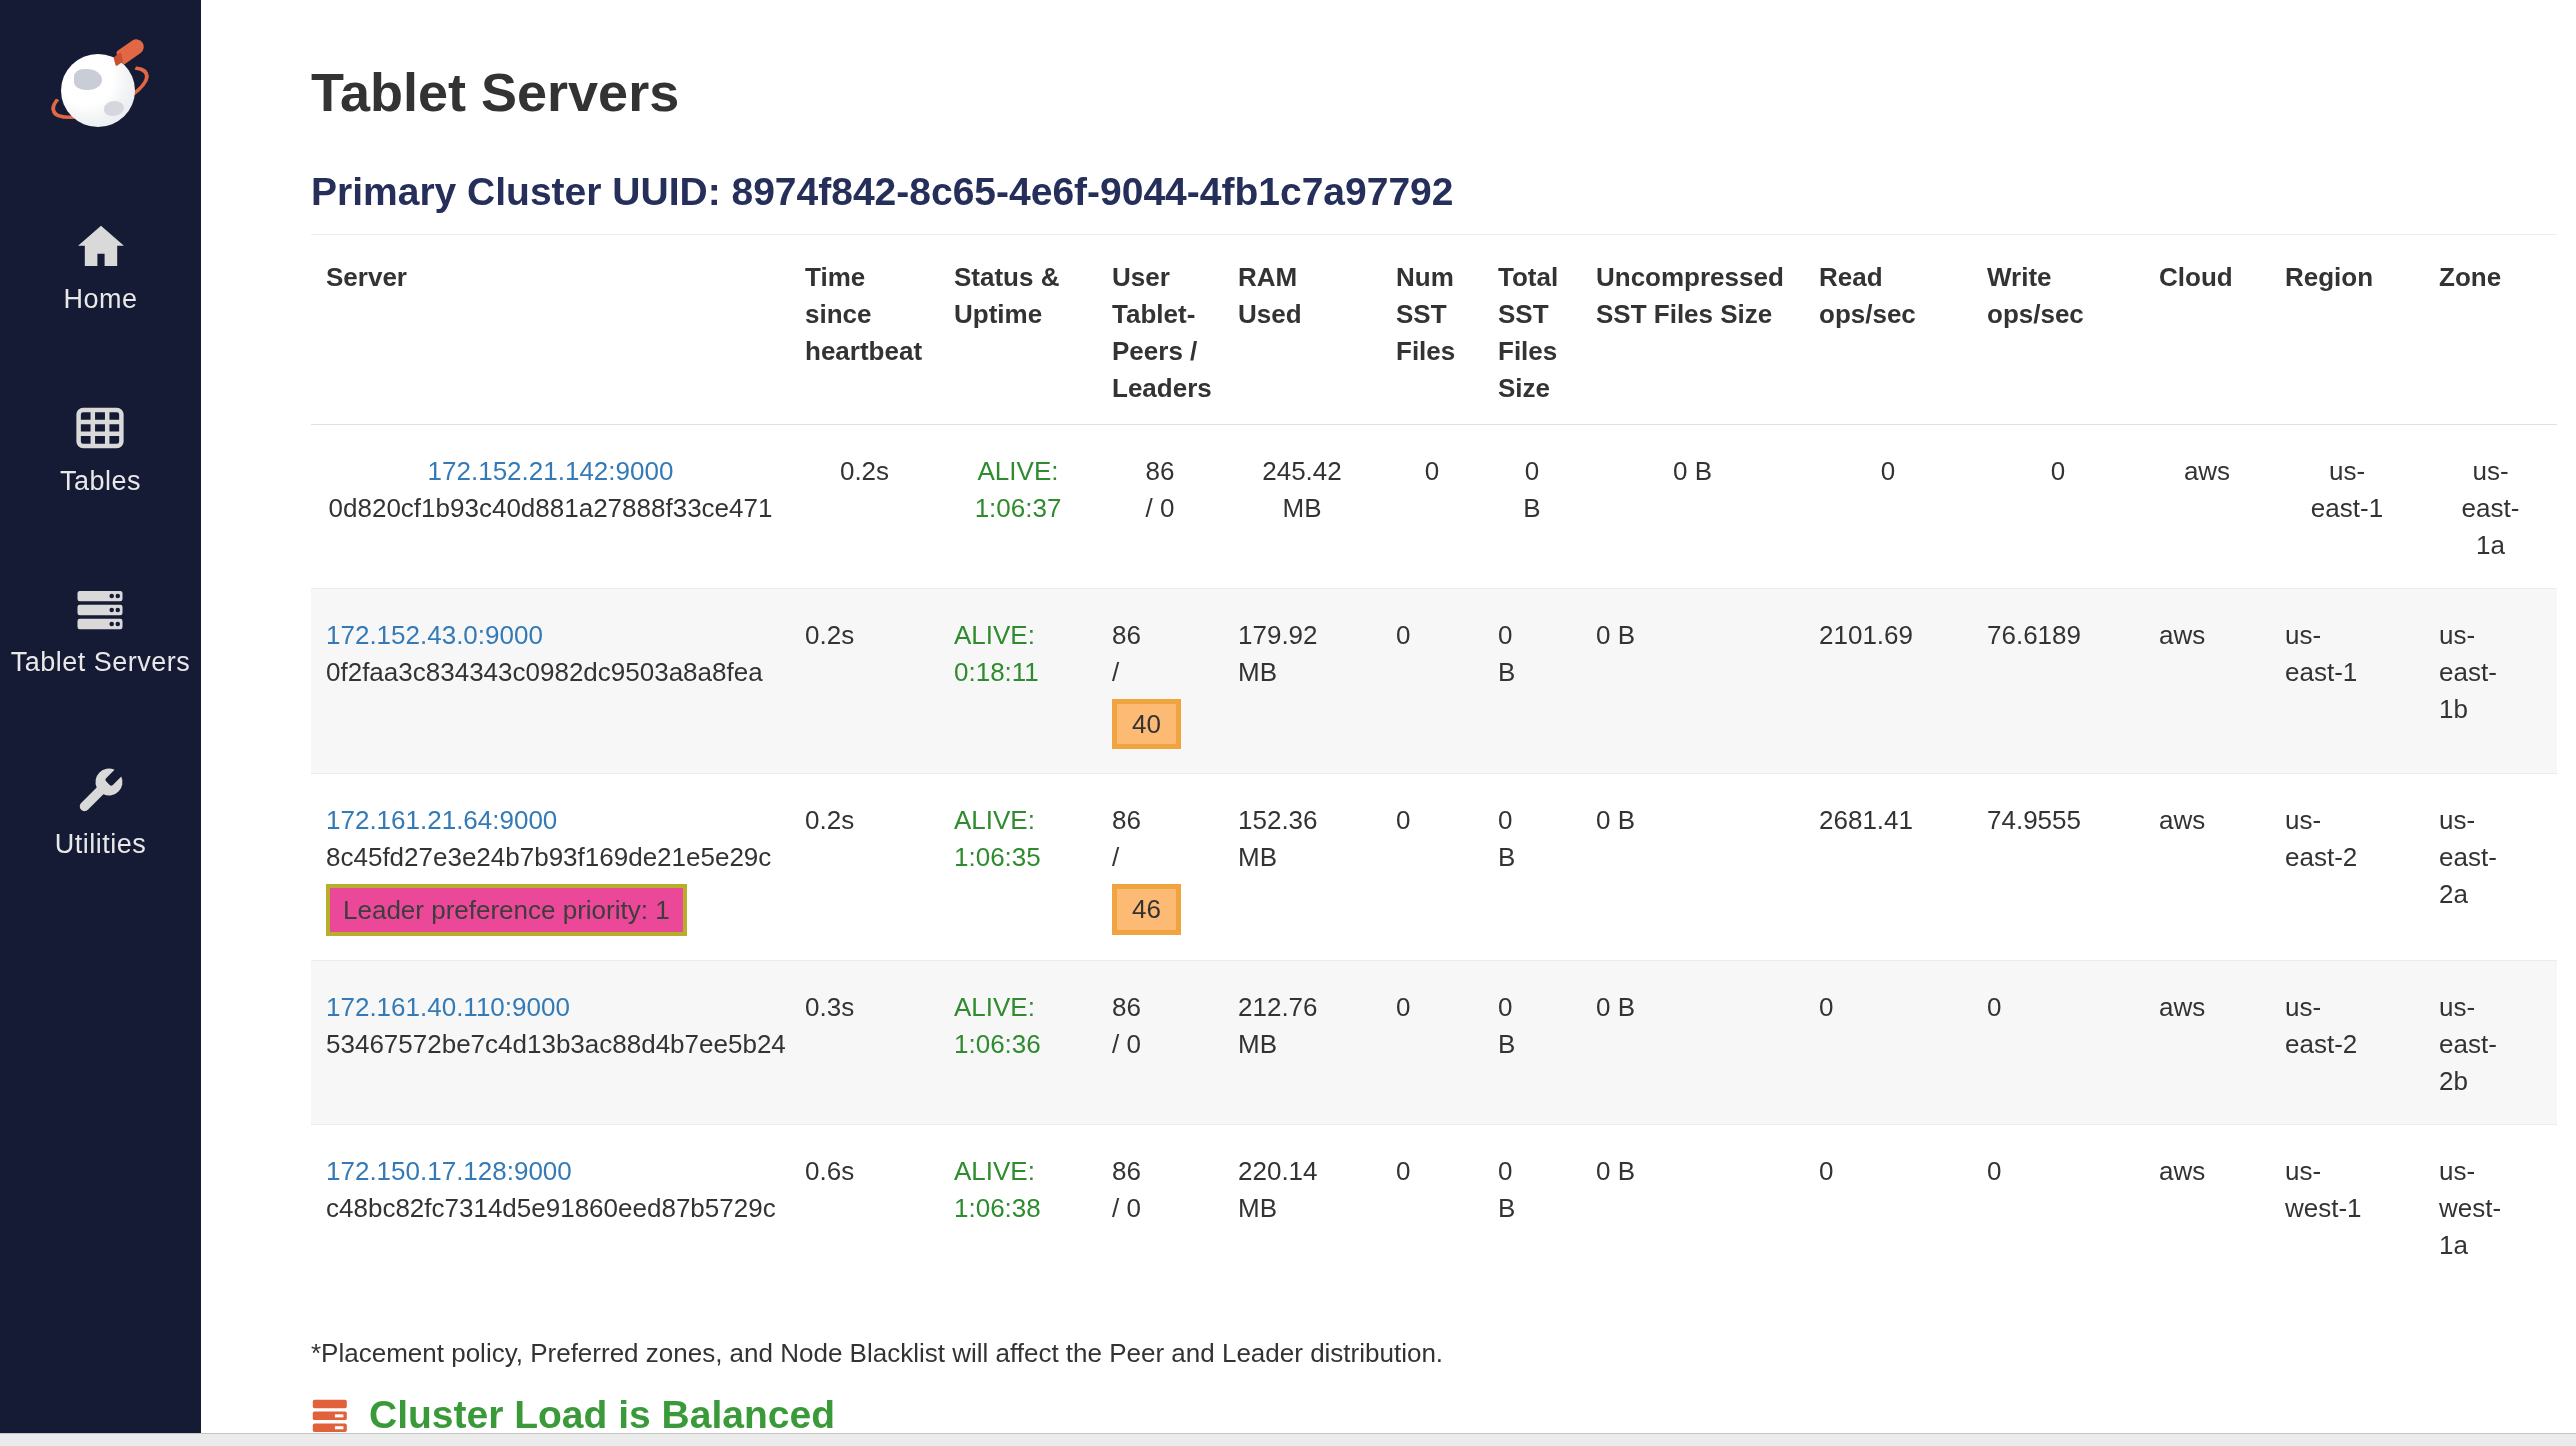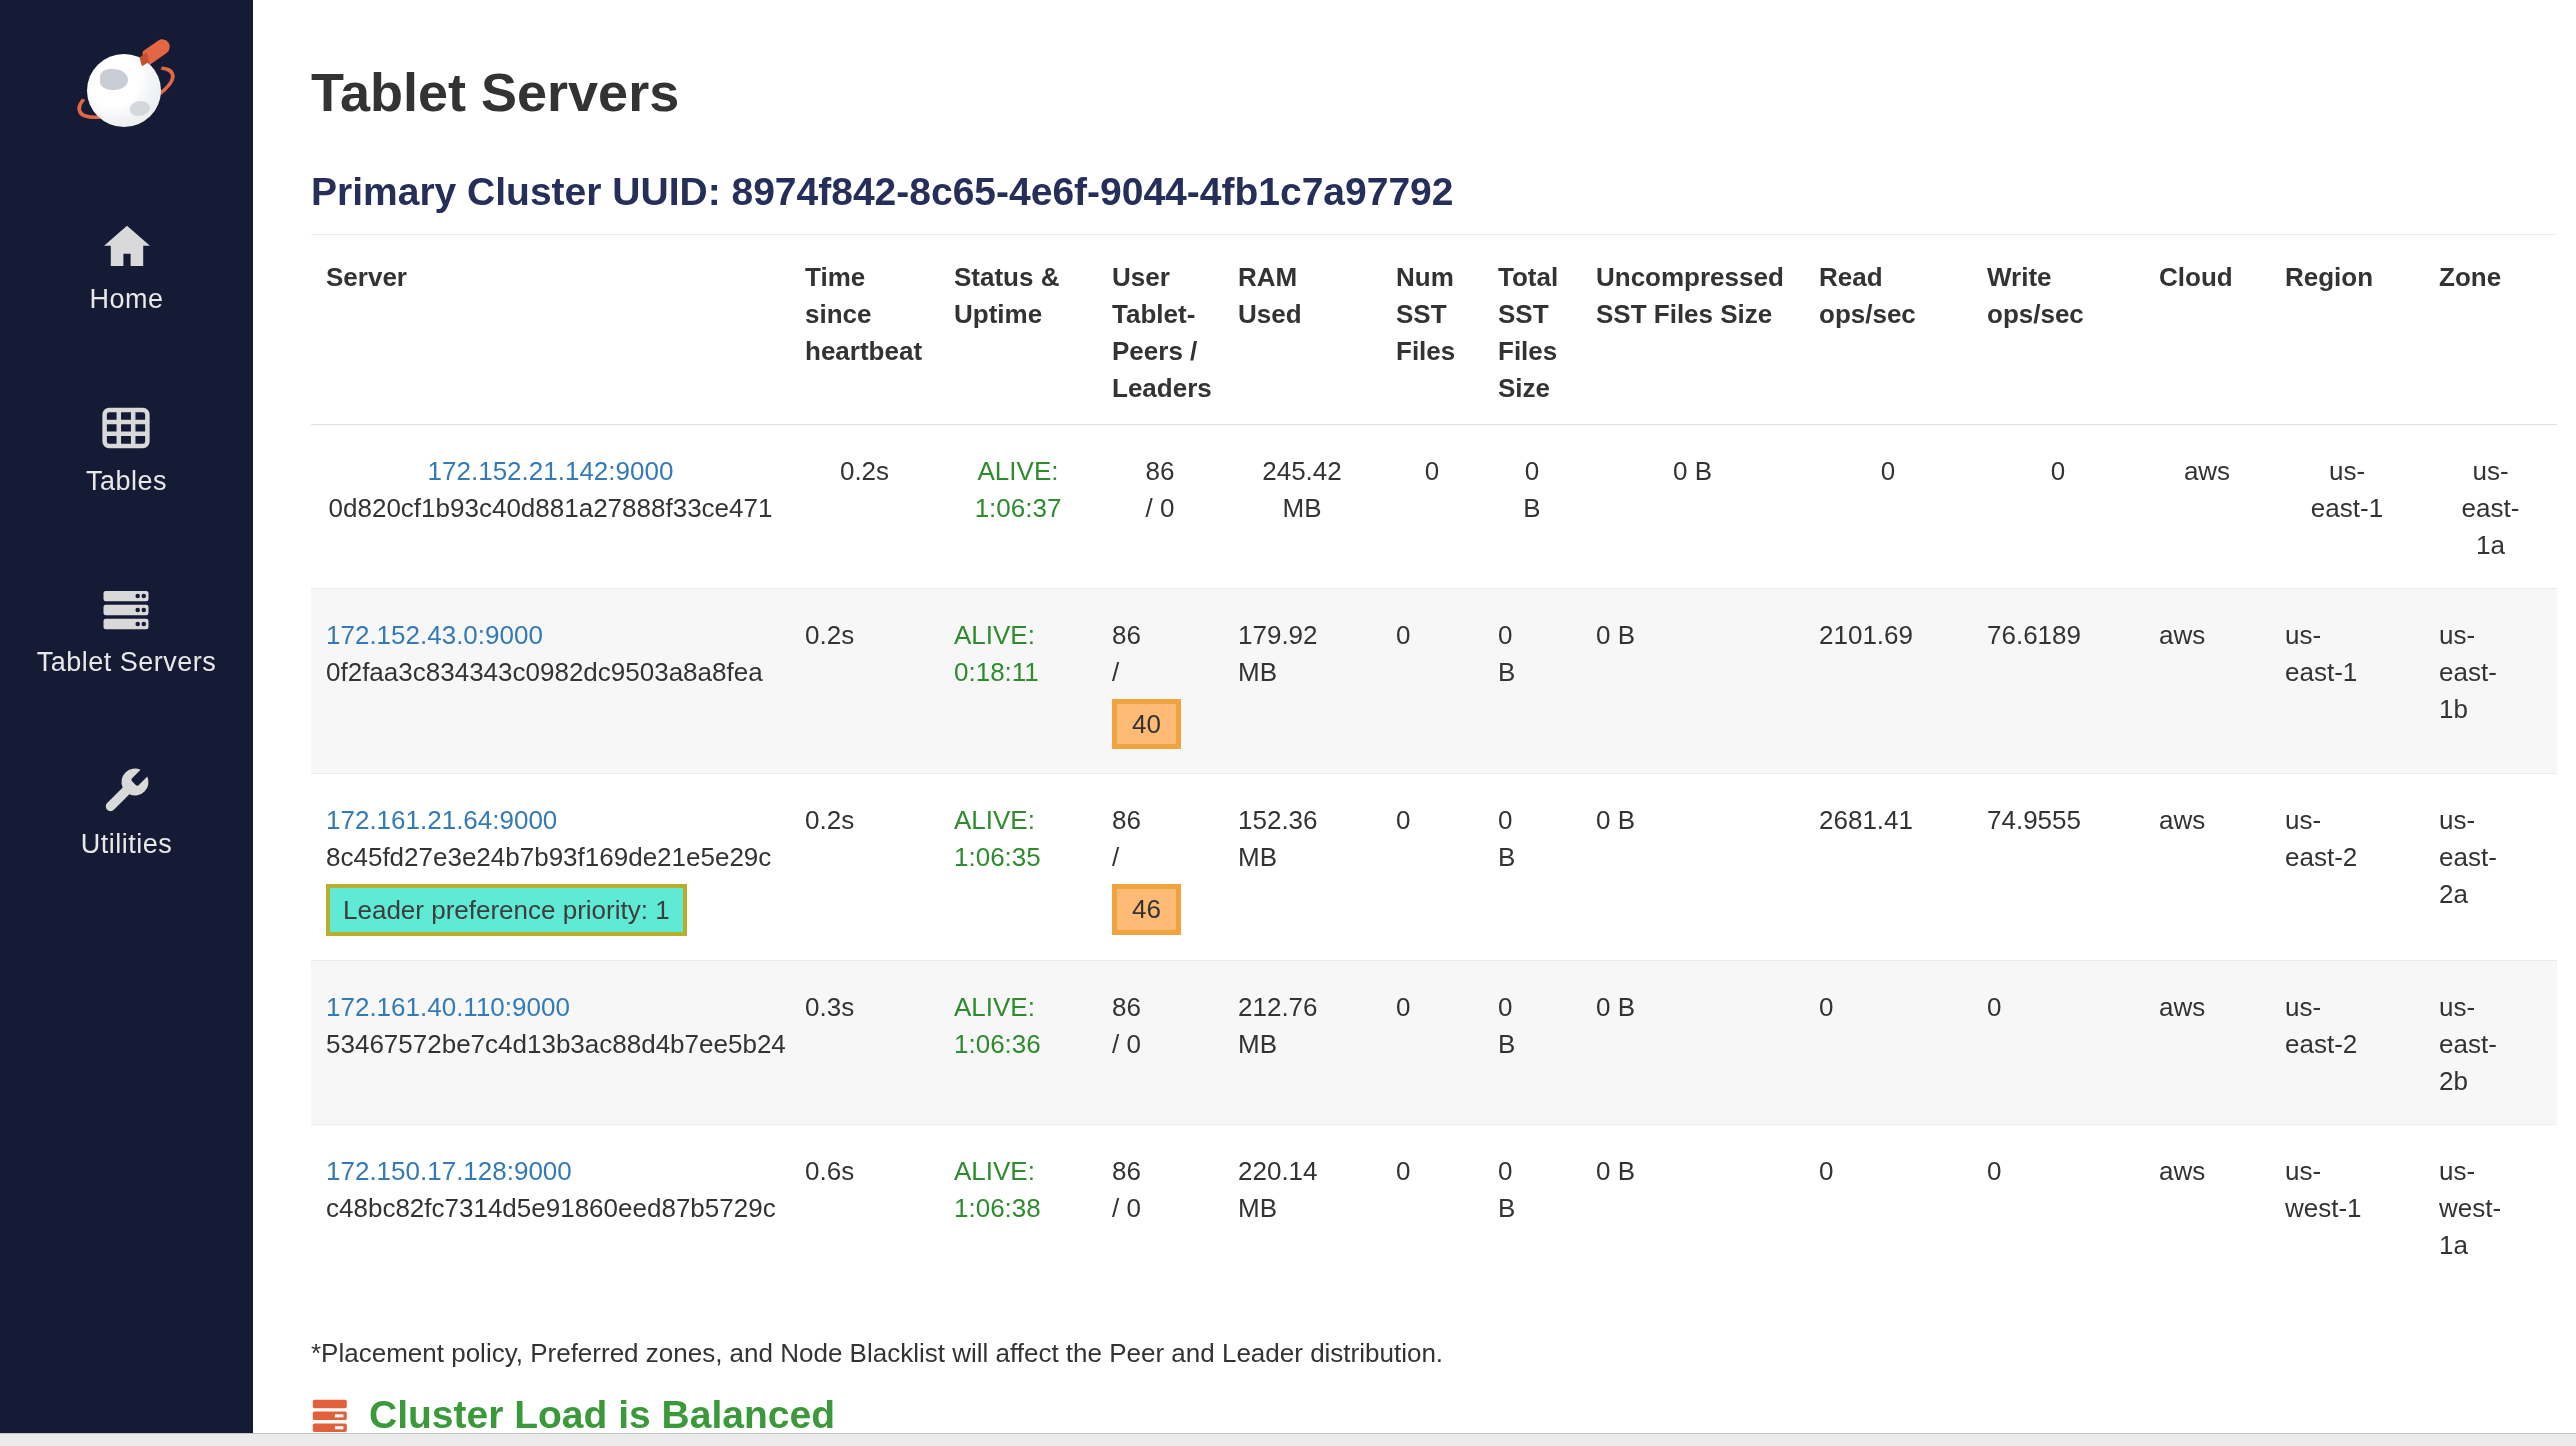--- a/index.html
+++ b/index.html
@@ -1,20 +1,20 @@
 <!DOCTYPE html>
 <html style="font-size:15px"><head>
 <meta charset="utf-8">
 <style>
   * { margin:0; padding:0; box-sizing:border-box; }
   html,body { width:2576px; height:1446px; overflow:hidden; background:#ffffff;
               font-family:"Liberation Sans","DejaVu Sans",sans-serif; }
 
   
-  .sidebar { position:fixed; left:0; top:0; width:253px; height:1446px;
+  .sidebar { position:fixed; left:0; top:0; width:201px; height:1446px;
              background:#151a35; display:flex; flex-direction:column; align-items:center; z-index:5; }
   .logo { margin-top:45px; width:93px; height:89px; position:relative; }
   .globe { position:absolute; left:7.4px; top:9.3px; width:74px; height:73px; border-radius:50%;
            background:radial-gradient(circle at 35% 35%, #ffffff 0 38%, #f2f3f5 60%, #e3e6ea 100%); }
   .globe::before { content:""; position:absolute; left:13px; top:15px; width:28px; height:20.5px;
            background:#c9ced6; border-radius:40% 60% 55% 45%; }
   .globe::after { content:""; position:absolute; right:11.2px; bottom:11.2px; width:20.5px; height:15px;
            background:#d4d8de; border-radius:55% 45% 60% 40%; }
   .orbit { position:absolute; left:-5.6px; top:28px; width:104px; height:39px; border:4.7px solid #e26845;
            border-radius:50%; transform:rotate(-22deg); border-top-color:transparent; }
@@ -46,21 +46,21 @@
 
   .wrap { display:inline-block; vertical-align:top; }
   .w-status { width:104px; }
   .w-peers  { width:41px; }
   .w-ram    { width:97px; }
   .w-total  { width:34px; }
   .w-geo    { width:78px; }
 
   .leader-count-box { display:inline-block; border:5.6px solid #f0a43f; background:#fdba74;
        padding:1.9px 15px; margin-top:7.4px; color:#333; text-align:center; }
-  .leader-pref-box { display:inline-block; border:4.7px solid #b7ae2c; background:#5eead4;
+  .leader-pref-box { display:inline-block; border:4.7px solid #b7ae2c; background:#ec4899;
        padding:3.7px 13px; margin-top:7.4px; color:#3d3d3d; }
 
   .footnote { margin-top:50px; font-size:26px; color:#333; }
   .cluster-load { margin-top:24px; display:flex; align-items:center; gap:17px; }
   .cluster-load-title { font-size:39px; font-weight:bold; color:#3a9a3a; white-space:nowrap; }
   .cl-icon { width:41px; height:34px; }
 
   
   .bottom-bar { position:fixed; left:0; bottom:0; width:2576px; height:13px;
        background:#ebebeb; border-top:1.9px solid #c6c6c6; z-index:10; }

